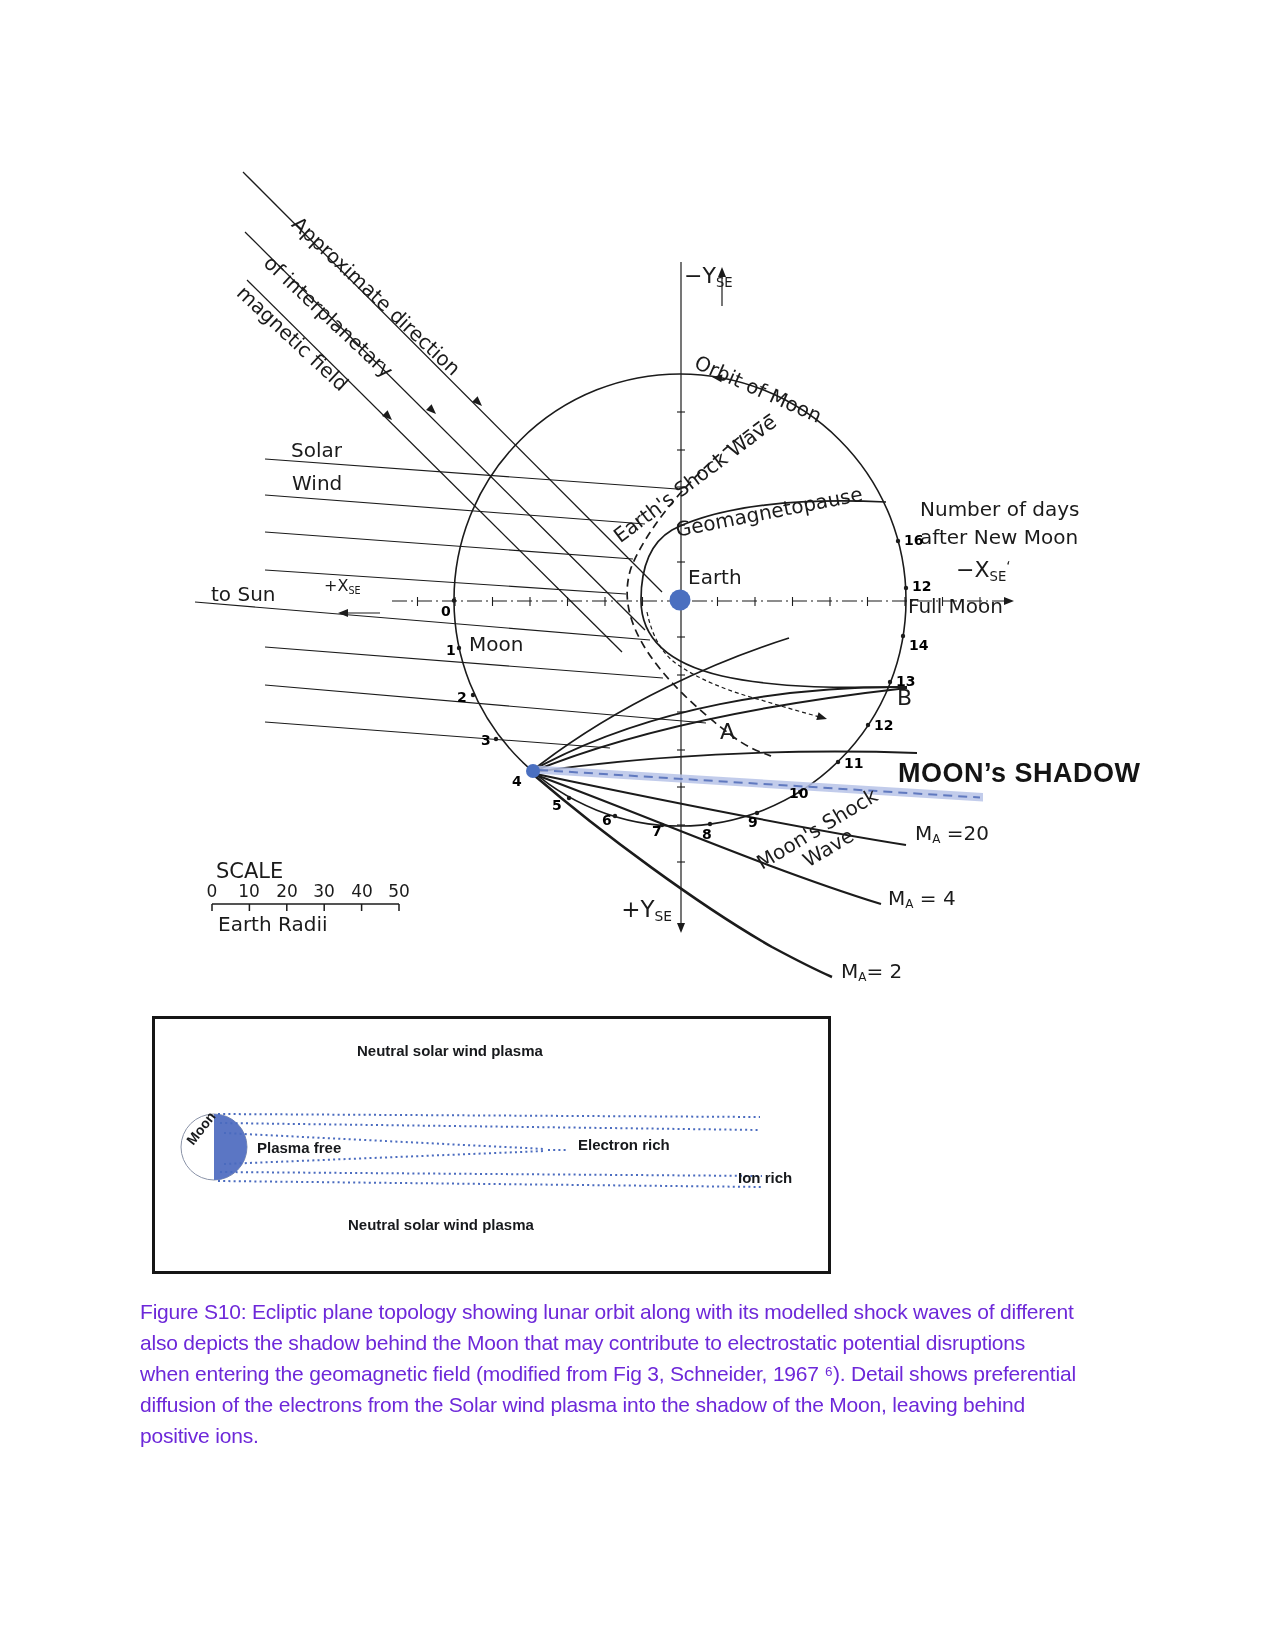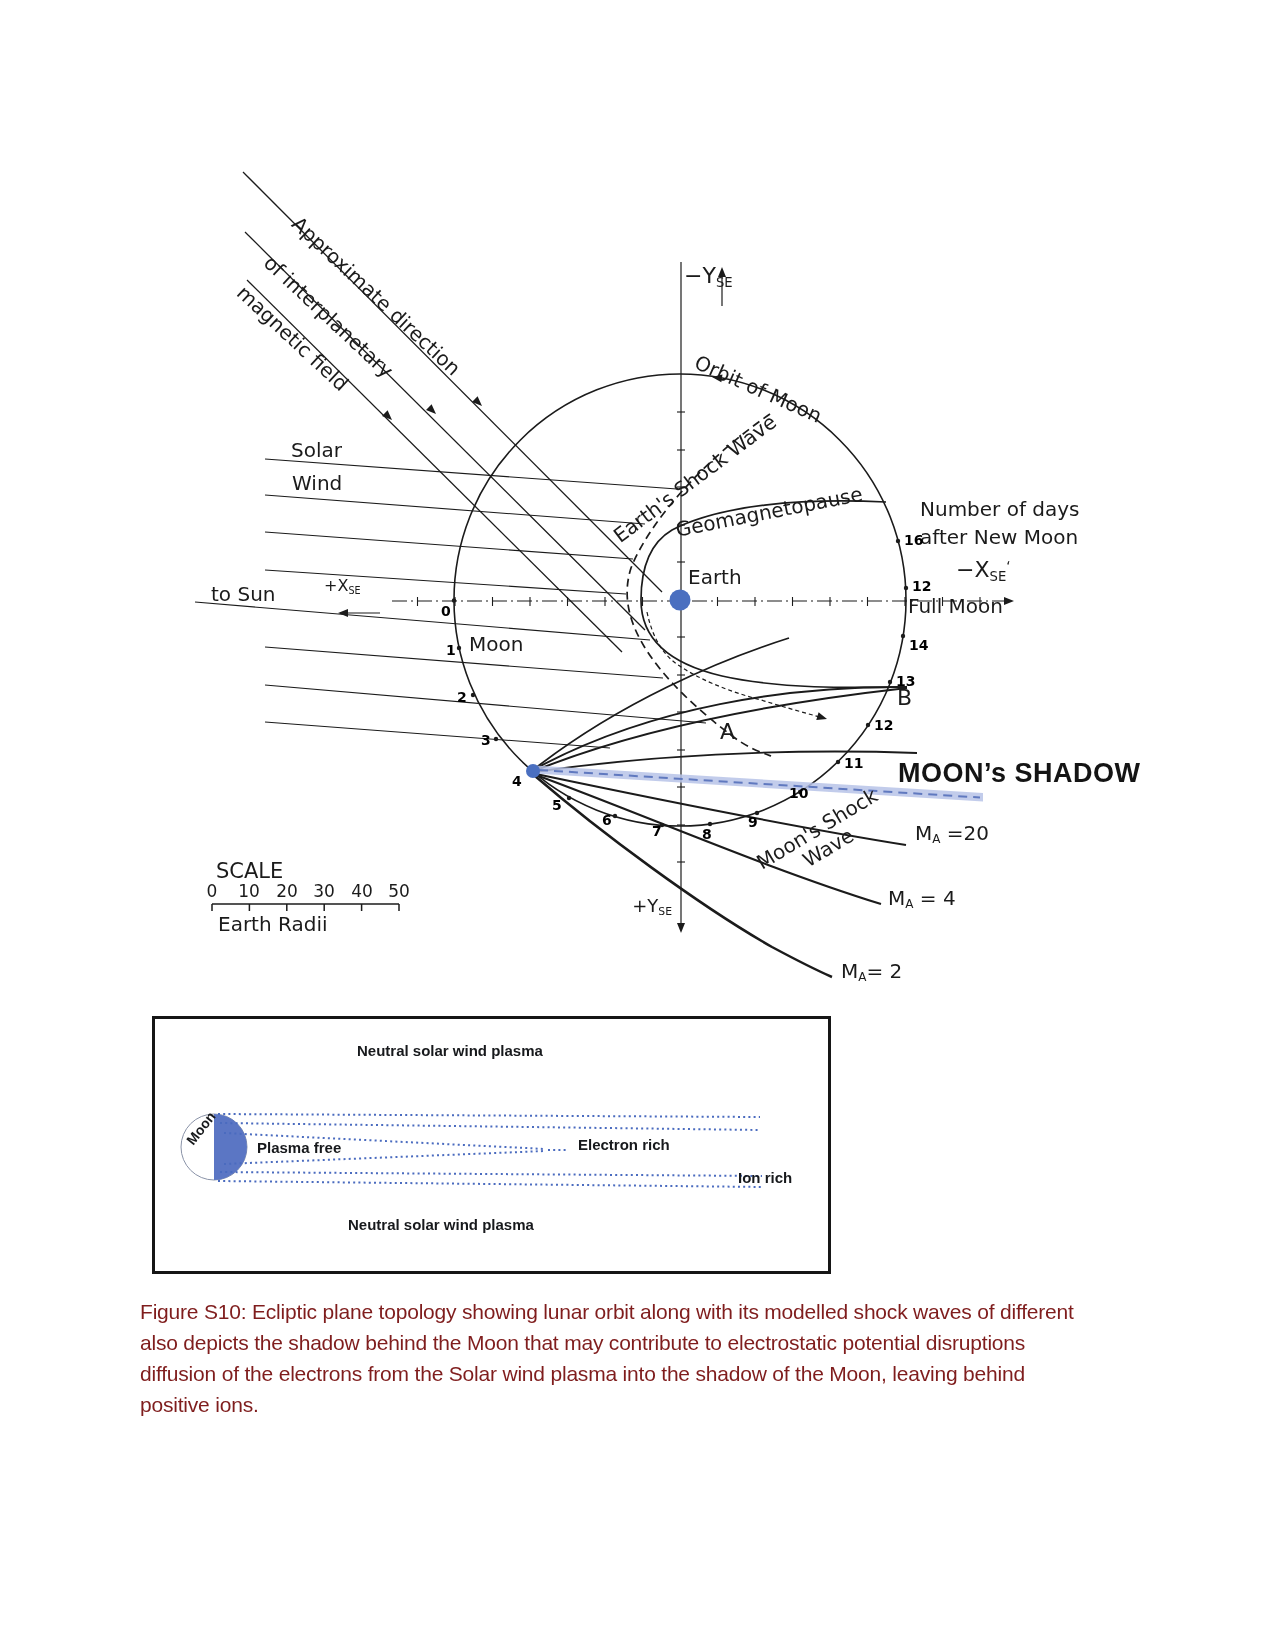--- a/index.html
+++ b/index.html
@@ -9,21 +9,21 @@
   .lbl{position:absolute;white-space:nowrap;font-size:20px;color:#1b1b1b;line-height:1.05;}
   .rot{transform-origin:0 0;}
   .sub{font-size:.6em;vertical-align:-0.28em;}
   .prime{font-size:.62em;vertical-align:.45em;}
   .daynum{position:absolute;font-size:14px;color:#000000;white-space:nowrap;font-weight:bold;}
   .shadow-title{position:absolute;font-family:"Liberation Sans",sans-serif;font-weight:bold;
         font-size:27px;letter-spacing:.5px;color:#141414;}
   .inset-lbl{position:absolute;font-family:"Liberation Sans",sans-serif;font-weight:bold;
         font-size:15px;color:#17191c;white-space:nowrap;}
   .cap{position:absolute;left:140px;width:1015px;font-family:"Liberation Sans",sans-serif;
-        font-size:21px;line-height:31px;letter-spacing:-0.2px;color:#7f1d1d;}
+        font-size:21px;line-height:31px;letter-spacing:-0.2px;color:#6d28d9;}
   .inset-border{position:absolute;left:152px;top:1016px;width:673px;height:252px;
         border:3px solid #161616;}
   .scale-num{position:absolute;width:30px;text-align:center;font-size:17px;}
 </style>
 </head>
 <body>
 
 <div class="page">
 
   <svg width="1275" height="1650" viewBox="0 0 1275 1650">
@@ -176,21 +176,21 @@
   <div class="lbl" style="left:211px;top:584px;">to Sun</div>
 
   <div class="lbl" style="left:324px;top:578px;font-size:16px;">
     <span>+X</span><span class="sub">SE</span>
   </div>
 
   <div class="lbl" style="left:684px;top:264px;font-size:22px;">
     <span>−Y</span><span class="sub">SE</span>
   </div>
 
-  <div class="lbl" style="left:600px;top:897px;width:72px;text-align:right;font-size:18px;">
+  <div class="lbl" style="left:600px;top:897px;width:72px;text-align:right;font-size:23px;">
     <span>+Y</span><span class="sub">SE</span>
   </div>
 
   <div class="lbl" style="left:956px;top:558px;font-size:22px;">
     <span>−X</span><span class="sub">SE</span><span class="prime">‘</span>
   </div>
 
   <div class="lbl rot" style="left:700px;top:352px;transform:rotate(24deg);">Orbit of Moon</div>
 
   <div class="lbl rot" style="left:610px;top:530px;transform:rotate(-37deg);">Earth's Shock Wave</div>
@@ -257,17 +257,18 @@
   <div class="inset-lbl" style="left:357px;top:1042px;">Neutral solar wind plasma</div>
   <div class="inset-lbl" style="left:348px;top:1216px;">Neutral solar wind plasma</div>
   <div class="inset-lbl rot" style="left:183px;top:1138px;transform:rotate(-52deg);font-size:14px;">Moon</div>
   <div class="inset-lbl" style="left:257px;top:1139px;">Plasma free</div>
   <div class="inset-lbl" style="left:578px;top:1136px;">Electron rich</div>
   <div class="inset-lbl" style="left:738px;top:1169px;">Ion rich</div>
 
   <div class="cap" style="top:1296px;">
     <div>Figure S10: Ecliptic plane topology showing lunar orbit along with its modelled shock waves of different</div>
     <div>also depicts the shadow behind the Moon that may contribute to electrostatic potential disruptions</div>
+    <div>when entering the geomagnetic field (modified from Fig 3, Schneider, 1967 ⁶). Detail shows preferential</div>
     <div>diffusion of the electrons from the Solar wind plasma into the shadow of the Moon, leaving behind</div>
     <div>positive ions.</div>
   </div>
 
 </div>
 
 </body></html>

